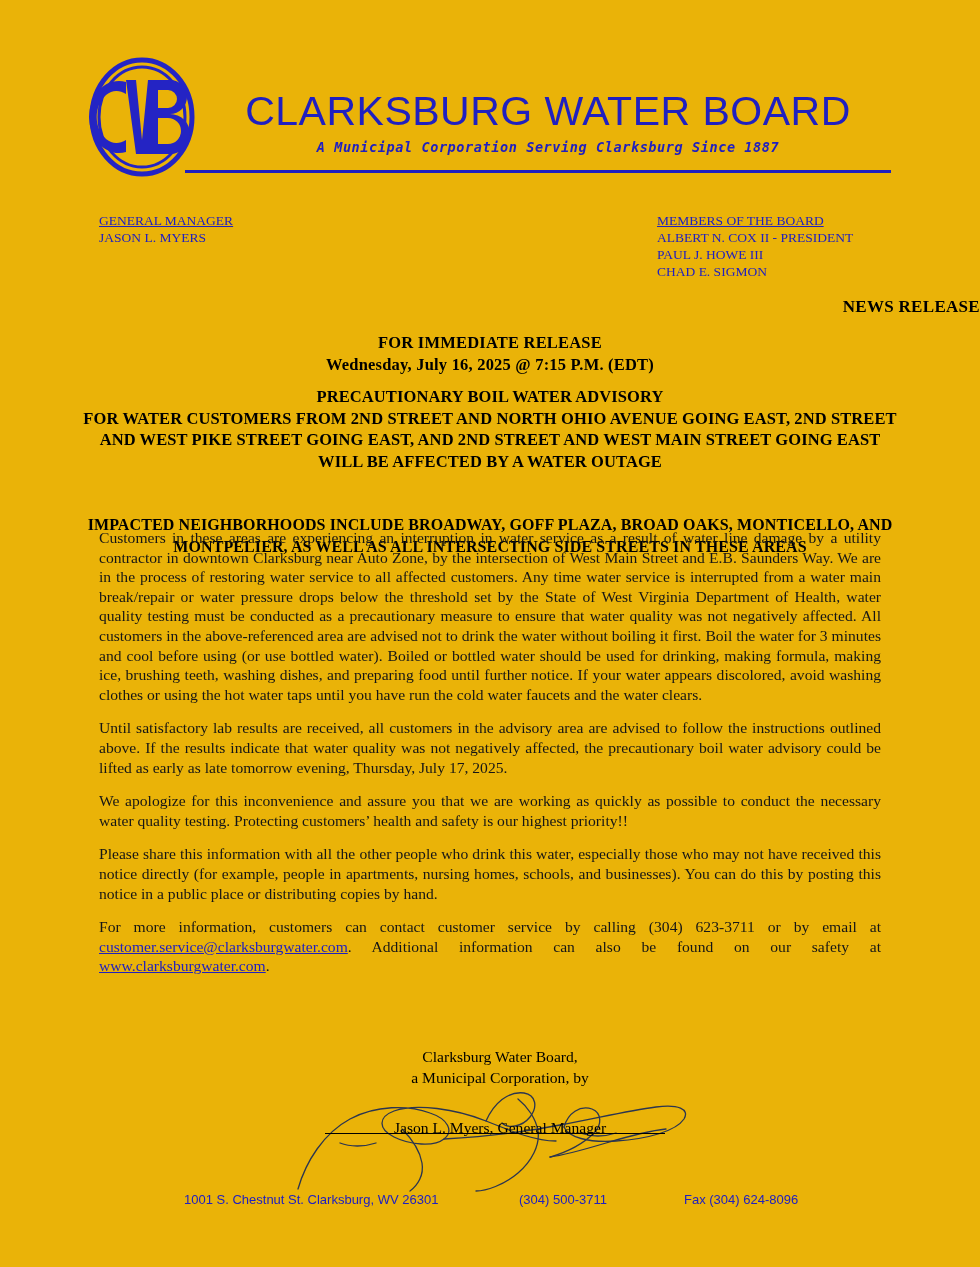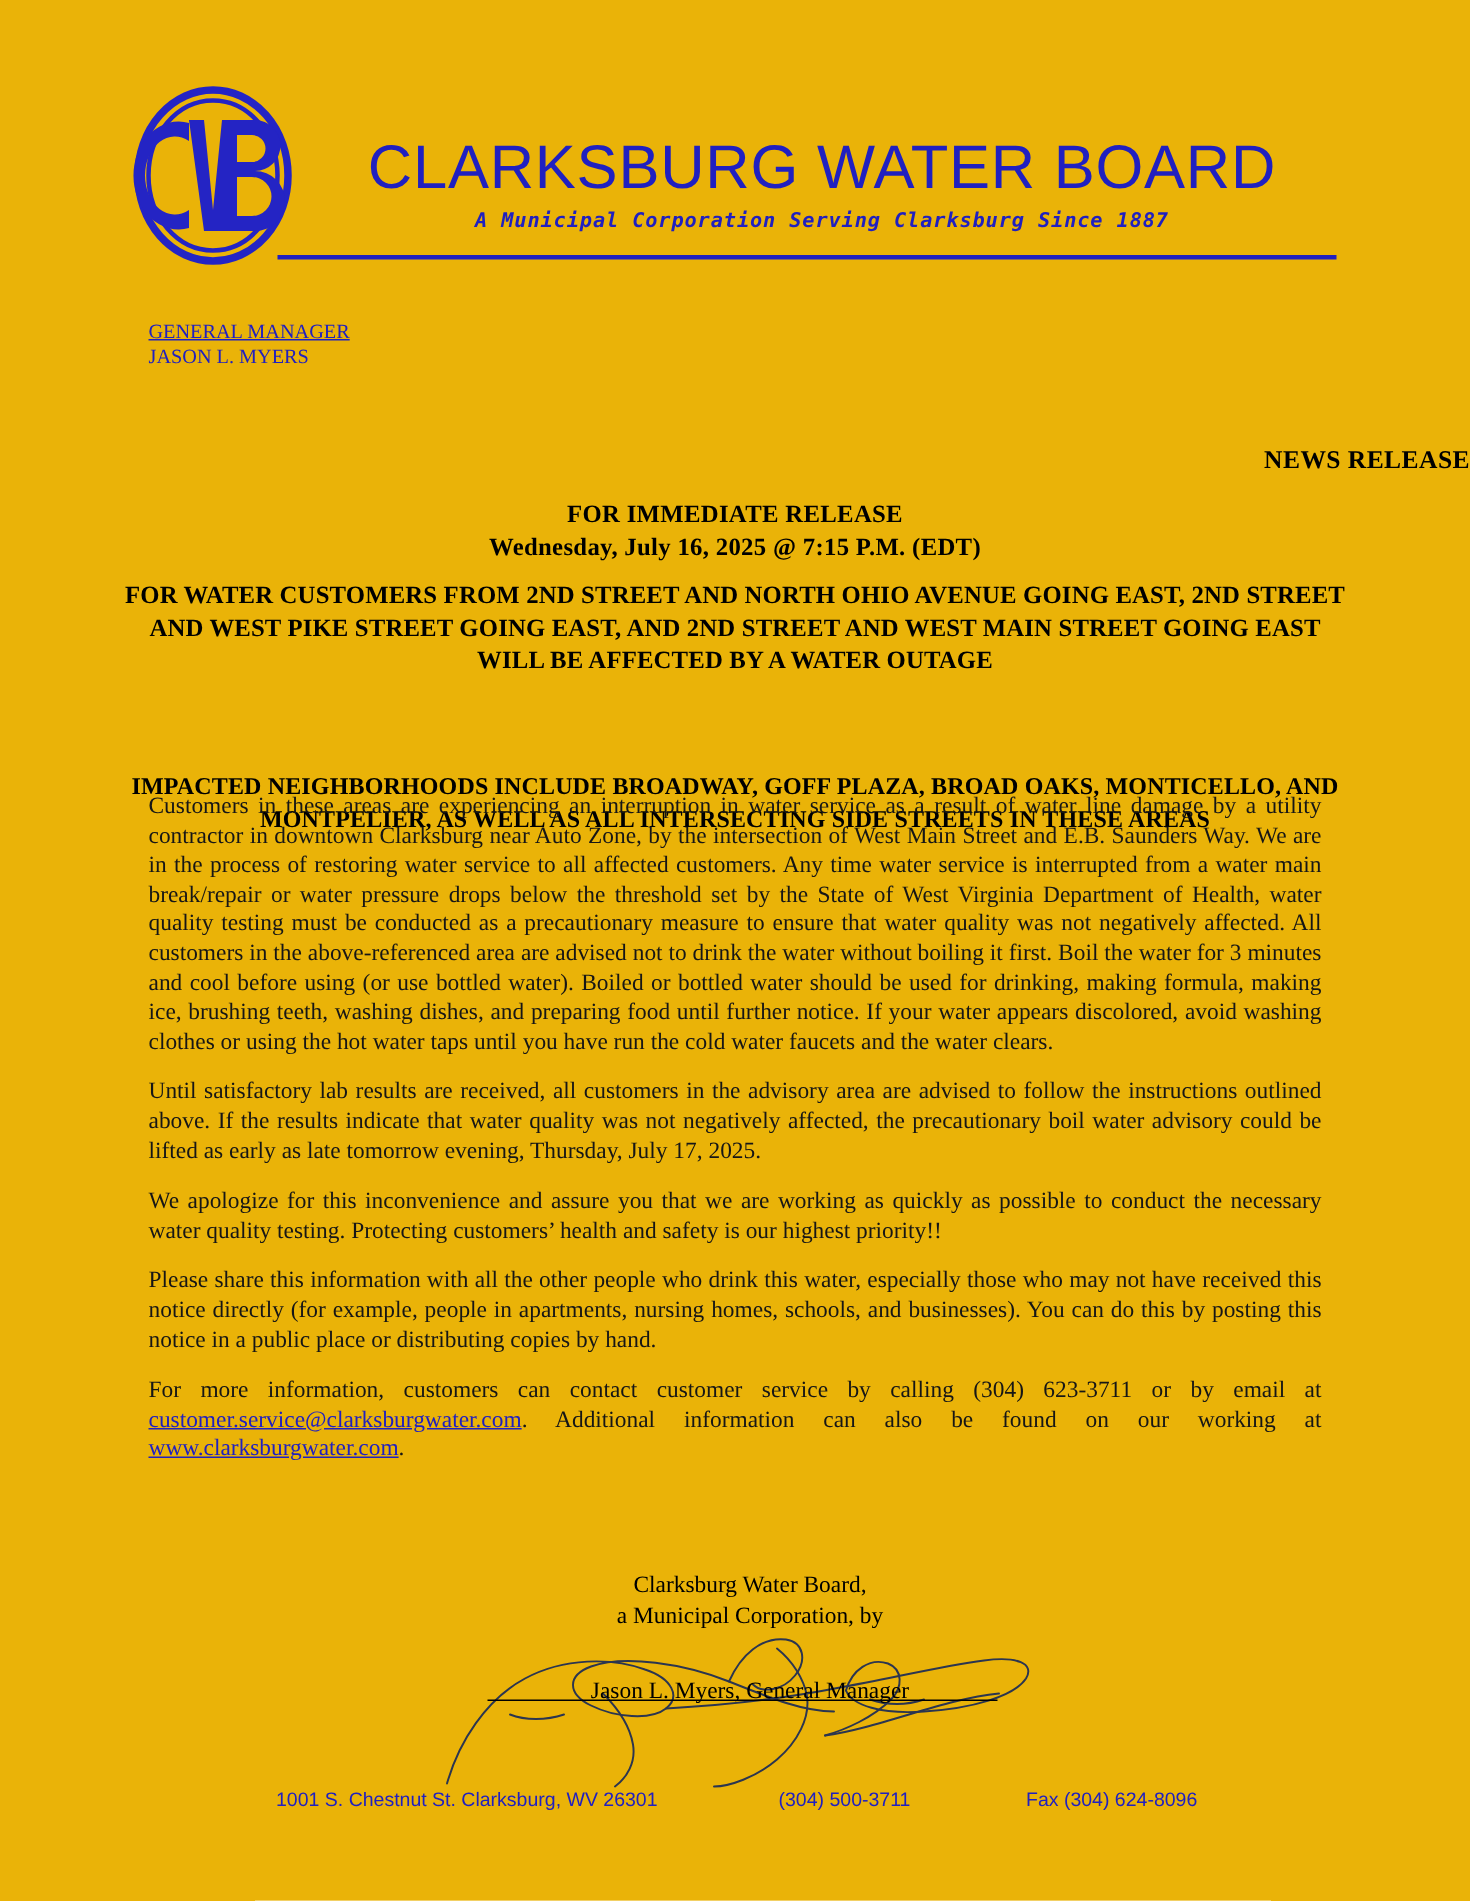--- a/index.html
+++ b/index.html
@@ -255,41 +255,48 @@
     </div>
 
     <div class="header-rule"></div>
   </div>
 
   <div class="officers">
     <div class="col-left">
       <div class="hdr">GENERAL MANAGER</div>
       <div class="nm">JASON L. MYERS</div>
     </div>
+    <div class="col-right">
+      <div class="hdr">MEMBERS OF THE BOARD</div>
+      <div class="nm">ALBERT N. COX II - PRESIDENT</div>
+      <div class="nm">PAUL J. HOWE III</div>
+      <div class="nm">CHAD E. SIGMON</div>
+    </div>
   </div>
 
   <div class="news-release">NEWS RELEASE</div>
 
   <div class="immediate">
     <div>FOR IMMEDIATE RELEASE</div>
     <div>Wednesday, July 16, 2025 @ 7:15 P.M. (EDT)</div>
   </div>
 
   <div class="advisory-heading">
+    <div>PRECAUTIONARY BOIL WATER ADVISORY</div>
     <div>FOR WATER CUSTOMERS FROM 2ND STREET AND NORTH OHIO AVENUE GOING EAST, 2ND STREET AND WEST PIKE STREET GOING EAST, AND 2ND STREET AND WEST MAIN STREET GOING EAST WILL BE AFFECTED BY A WATER OUTAGE</div>
   </div>
 
   <div class="neighborhoods-heading">IMPACTED NEIGHBORHOODS INCLUDE BROADWAY, GOFF PLAZA, BROAD OAKS, MONTICELLO, AND MONTPELIER, AS WELL AS ALL INTERSECTING SIDE STREETS IN THESE AREAS</div>
 
   <div class="body-text">
     <p>Customers in these areas are experiencing an interruption in water service as a result of water line damage by a utility contractor in downtown Clarksburg near Auto Zone, by the intersection of West Main Street and E.B. Saunders Way.  We are in the process of restoring water service to all affected customers.  Any time water service is interrupted from a water main break/repair or water pressure drops below the threshold set by the State of West Virginia Department of Health, water quality testing must be conducted as a precautionary measure to ensure that water quality was not negatively affected.  All customers in the above-referenced area are advised not to drink the water without boiling it first.  Boil the water for 3 minutes and cool before using (or use bottled water).  Boiled or bottled water should be used for drinking, making formula, making ice, brushing teeth, washing dishes, and preparing food until further notice.  If your water appears discolored, avoid washing clothes or using the hot water taps until you have run the cold water faucets and the water clears.</p>
     <p>Until satisfactory lab results are received, all customers in the advisory area are advised to follow the instructions outlined above.  If the results indicate that water quality was not negatively affected, the precautionary boil water advisory could be lifted as early as late tomorrow evening, Thursday, July 17, 2025.</p>
     <p>We apologize for this inconvenience and assure you that we are working as quickly as possible to conduct the necessary water quality testing.  Protecting customers’ health and safety is our highest priority!!</p>
     <p>Please share this information with all the other people who drink this water, especially those who may not have received this notice directly (for example, people in apartments, nursing homes, schools, and businesses).  You can do this by posting this notice in a public place or distributing copies by hand.</p>
-    <p class="tight"><span>For more information, customers can contact customer service by calling (304) 623-3711 or by email at </span><a class="lnk" href="#">customer.service@clarksburgwater.com</a><span>.  Additional information can also be found on our working at </span><a class="lnk" href="#">www.clarksburgwater.com</a><span>.</span></p>
+    <p class="tight"><span>For more information, customers can contact customer service by calling (304) 623-3711 or by email at </span><a class="lnk" href="#">customer.service@clarksburgwater.com</a><span>.  Additional information can also be found on our safety at </span><a class="lnk" href="#">www.clarksburgwater.com</a><span>.</span></p>
   </div>
 
   <div class="sig-block">
     <div>Clarksburg Water Board,</div>
     <div>a Municipal Corporation, by</div>
   </div>
 
   <div class="sig-area">
     <svg width="440" height="110" viewBox="0 0 440 110" xmlns="http://www.w3.org/2000/svg">
       <g fill="none" stroke="#2b3550" stroke-width="1.3" stroke-linecap="round">

